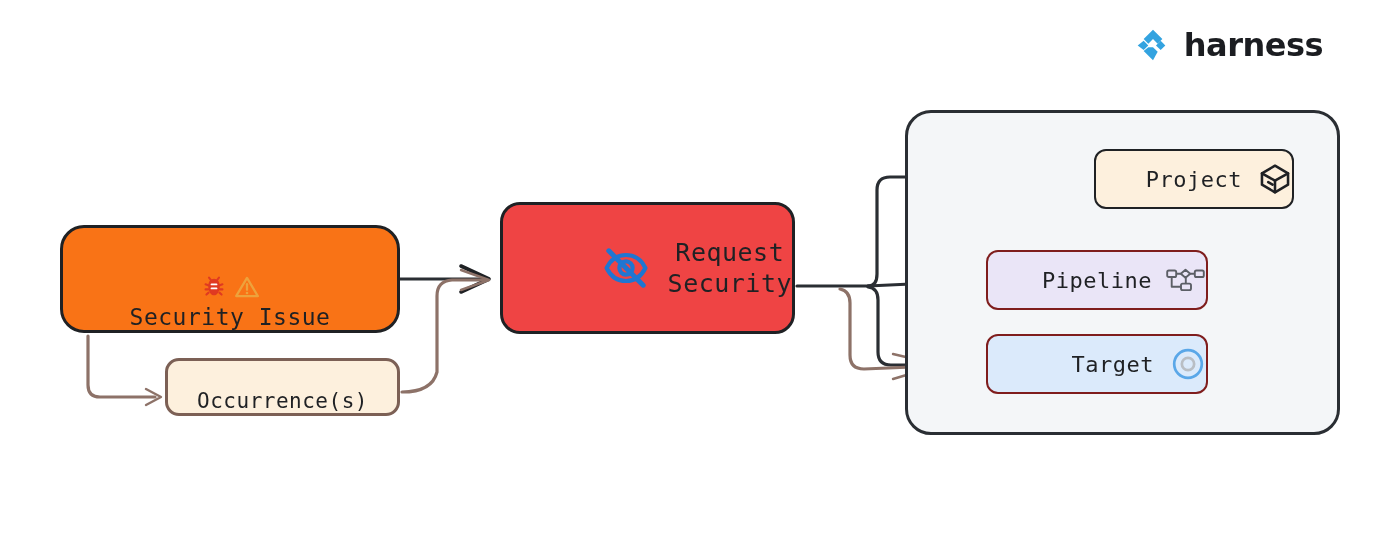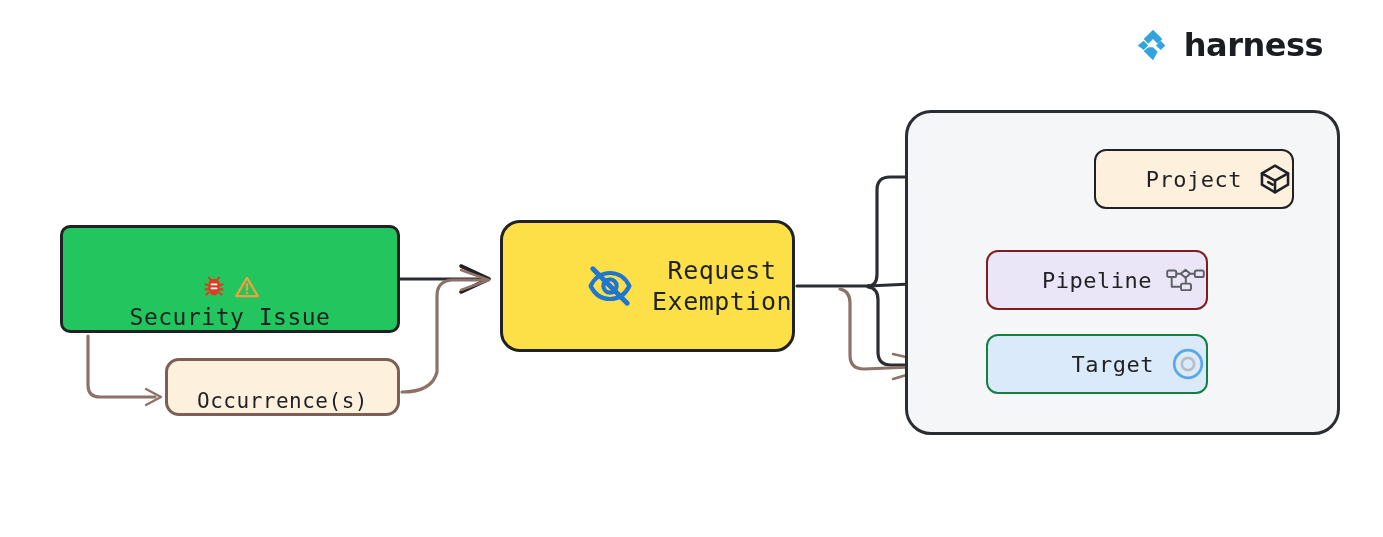--- a/index.html
+++ b/index.html
@@ -49,23 +49,23 @@
     font-family: "DejaVu Sans Mono", monospace;
     color: #1f2124;
     text-align: center;
   }
 
   .node-security {
     left: 60px;
     top: 225px;
     width: 340px;
     height: 108px;
-    background: #22c55e;
+    background: #f97316;
     border: 3px solid #1f2124;
-    border-radius: 10px;
+    border-radius: 24px;
   }
   .sec-icons {
     display: flex;
     align-items: center;
     justify-content: center;
     gap: 7px;
     margin-bottom: 4px;
   }
   .sec-label {
     font-size: 23px;
@@ -79,24 +79,24 @@
     height: 58px;
     background: #fdf0dd;
     border: 3px solid #7c6055;
     border-radius: 14px;
     font-size: 21px;
     letter-spacing: 0.5px;
   }
 
   .node-request {
     left: 500px;
-    top: 220px;
+    top: 202px;
     width: 295px;
     height: 132px;
-    background: #fde047;
+    background: #ef4444;
     border: 3px solid #1f2124;
     border-radius: 20px;
     flex-direction: row;
     gap: 18px;
   }
   .req-text {
     font-size: 25px;
     line-height: 1.26;
     letter-spacing: 0.5px;
     text-align: center;
@@ -151,21 +151,21 @@
     gap: 14px;
     font-size: 22px;
     letter-spacing: 0.5px;
   }
   .node-target {
     left: 986px;
     top: 334px;
     width: 222px;
     height: 60px;
     background: #dbeafb;
-    border: 2px solid #15803d;
+    border: 2px solid #7f1d1d;
     border-radius: 12px;
     flex-direction: row;
     gap: 16px;
     font-size: 22px;
     letter-spacing: 0.5px;
   }
 
   .node-icon { display: block; flex: none; }
 
   
@@ -260,21 +260,21 @@
   <div class="node node-request">
     <svg width="48" height="48" viewBox="0 0 24 24">
       <g fill="none" stroke="#1f76d2" stroke-width="2.1" stroke-linecap="round" stroke-linejoin="round">
         <path d="M2.3 12 C4.3 7.9 7.9 5.5 12 5.5 C16.1 5.5 19.7 7.9 21.7 12 C19.7 16.1 16.1 18.5 12 18.5 C7.9 18.5 4.3 16.1 2.3 12 Z"></path>
         <circle cx="12" cy="12" r="3.3"></circle>
         <path d="M3.4 3.4 L20.6 20.6" stroke-width="2.5"></path>
       </g>
     </svg>
     <div class="req-text">
       <div>Request</div>
-      <div>Exemption</div>
+      <div>Security</div>
     </div>
   </div>
 
   <div class="node node-project">
     <span>Project</span>
     <svg class="node-icon" width="34" height="34" viewBox="0 0 24 24">
       <g fill="none" stroke="#1f2124" stroke-width="1.8" stroke-linejoin="round" stroke-linecap="round">
         <path d="M12 2.6 L21.2 8 L21.2 16 L12 21.4 L2.8 16 L2.8 8 Z"></path>
         <path d="M2.8 8 L12 13.2 L21.2 8"></path>
         <path d="M12 13.2 L12 21.4"></path>

